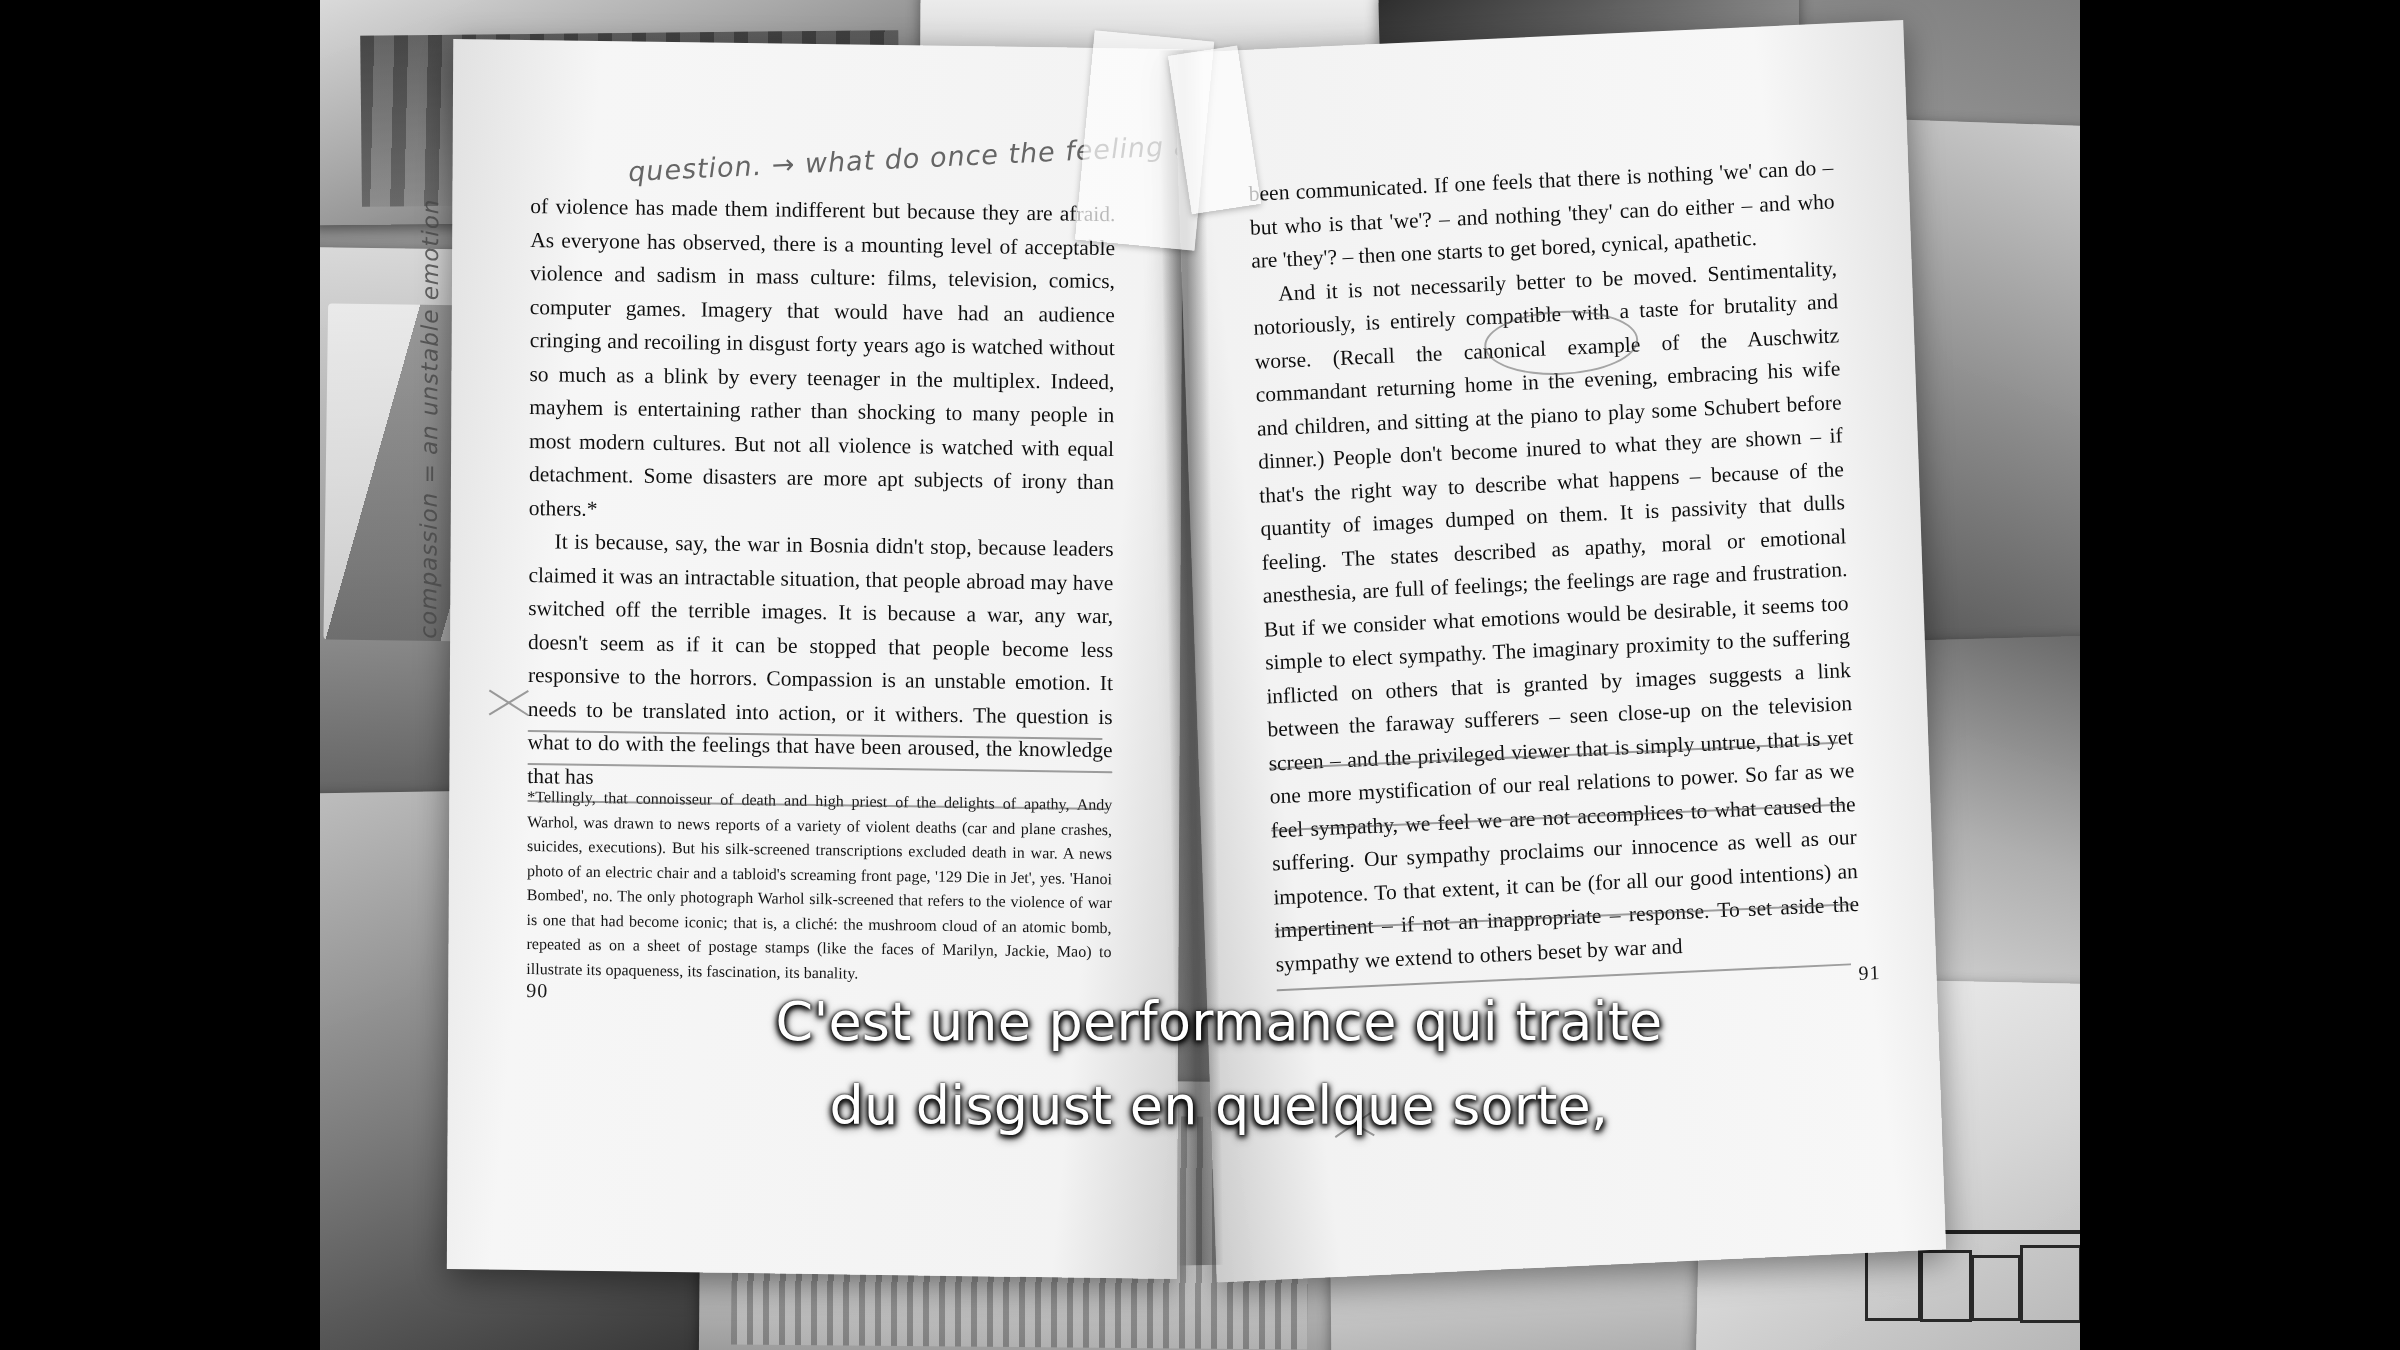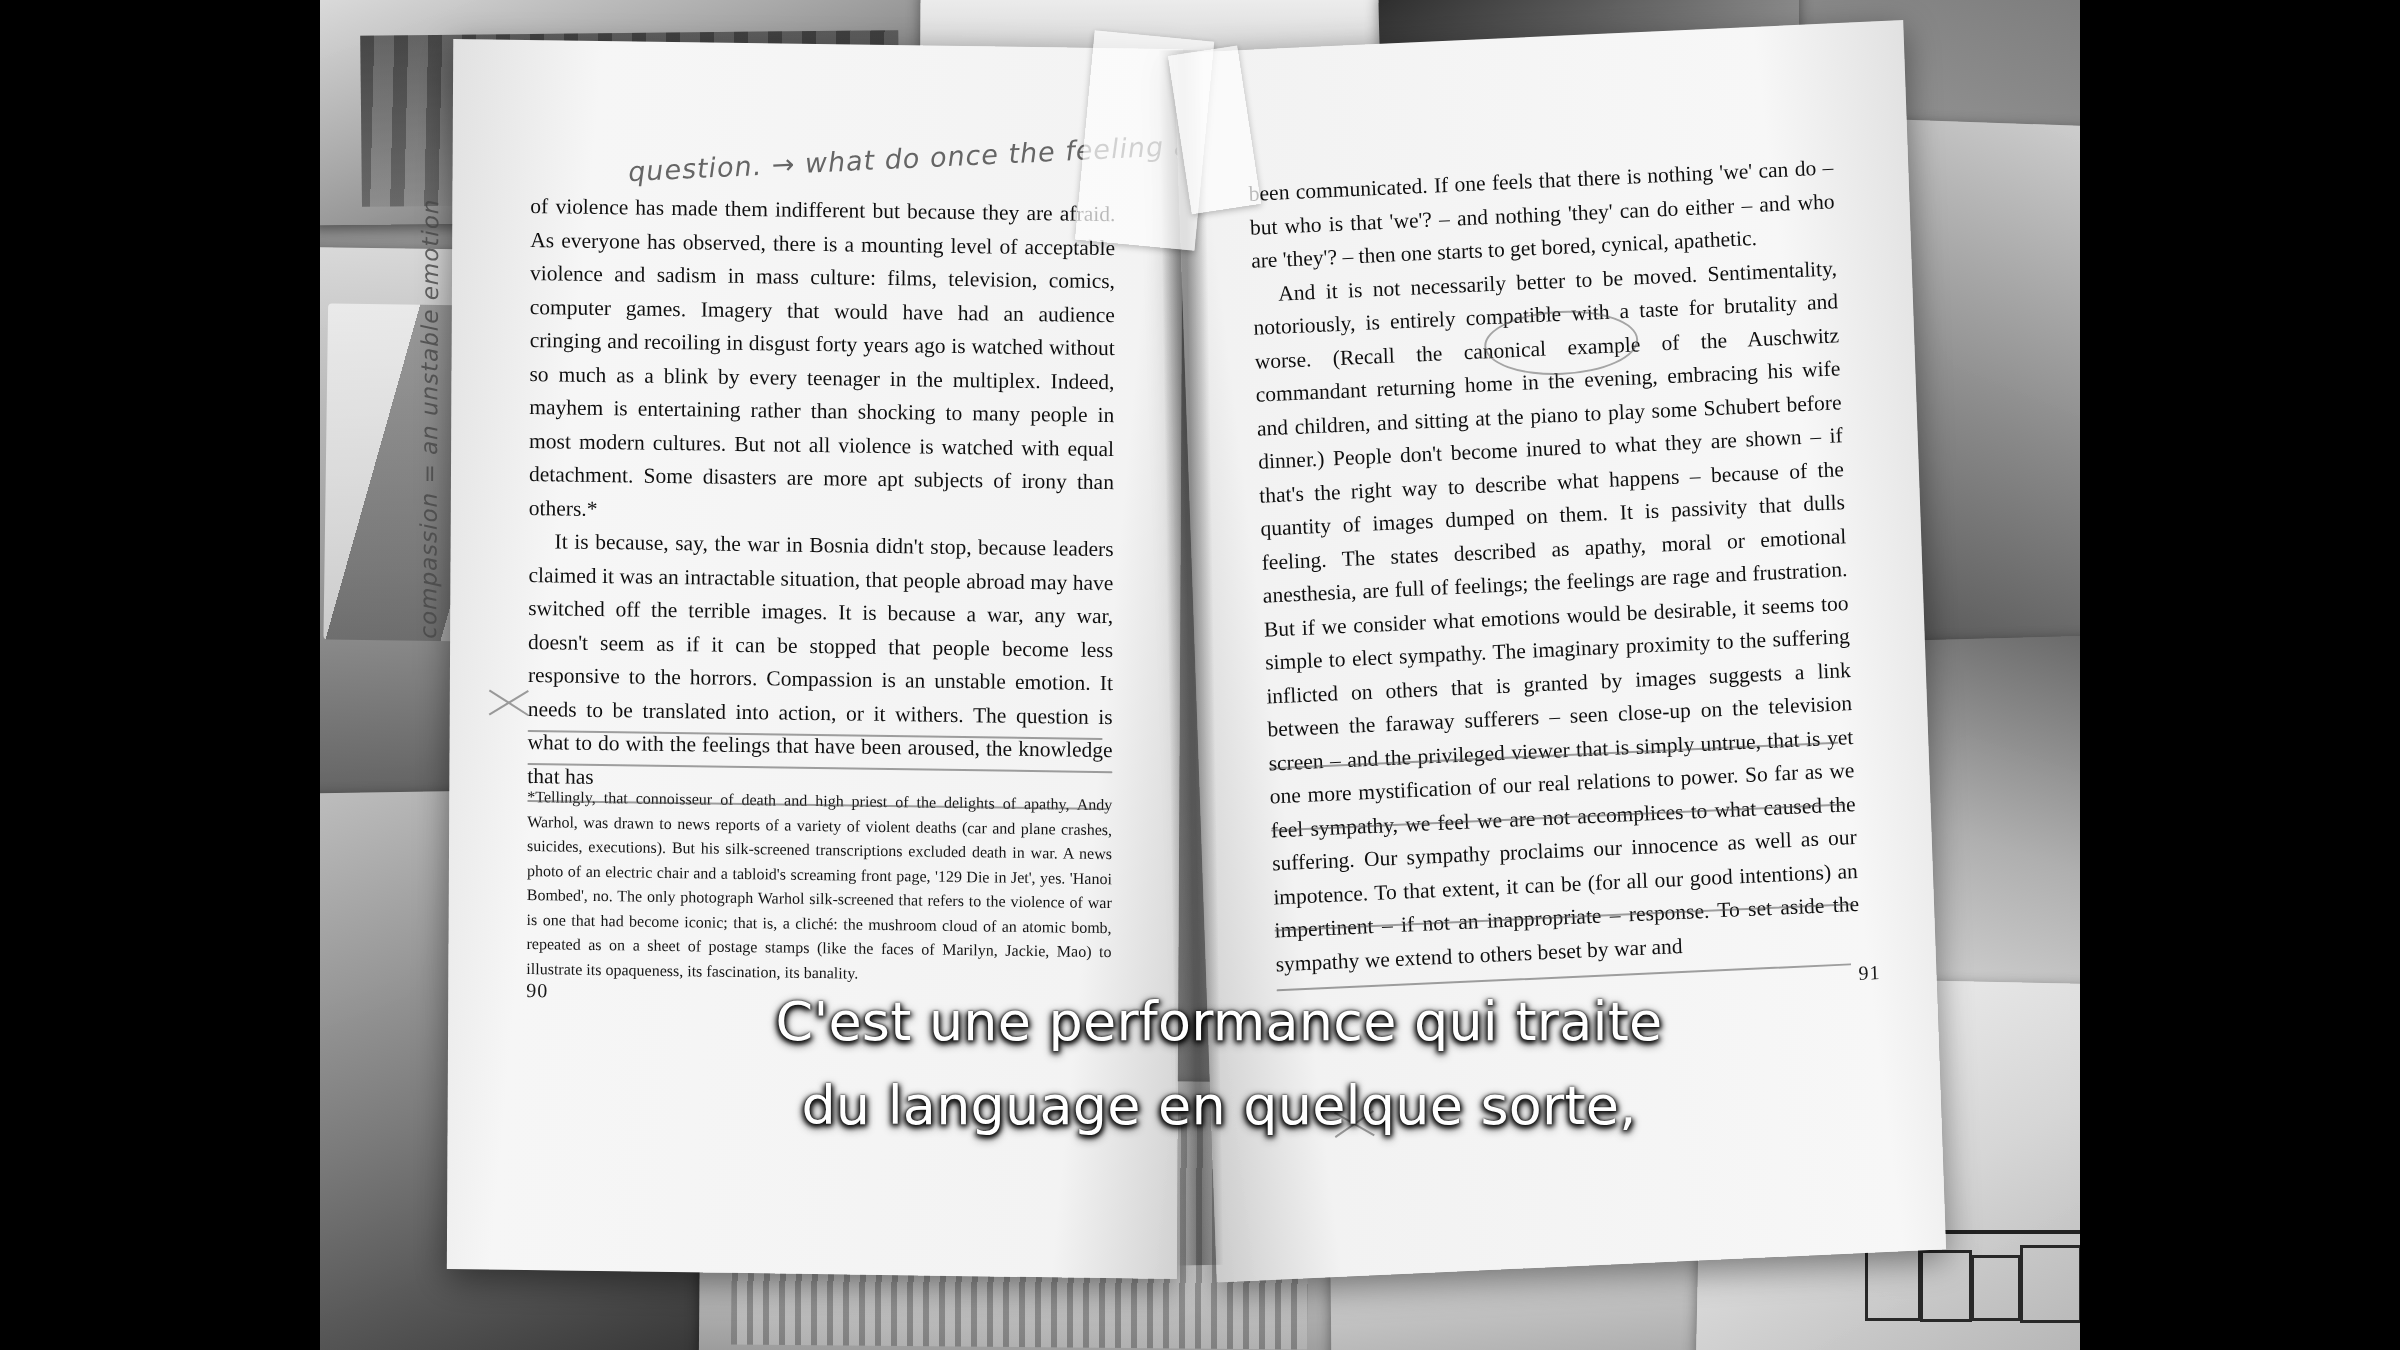--- a/index.html
+++ b/index.html
@@ -373,16 +373,16 @@
       </div>
 
     </div>
   </div>
 
   <div class="pillar left"></div>
   <div class="pillar right"></div>
 
   <div id="subtitle">
     <span class="sline">C'est une performance qui traite</span>
-    <span class="sline">du language en quelque sorte,</span>
+    <span class="sline">du disgust en quelque sorte,</span>
   </div>
 
 </div>
 
 </body></html>

